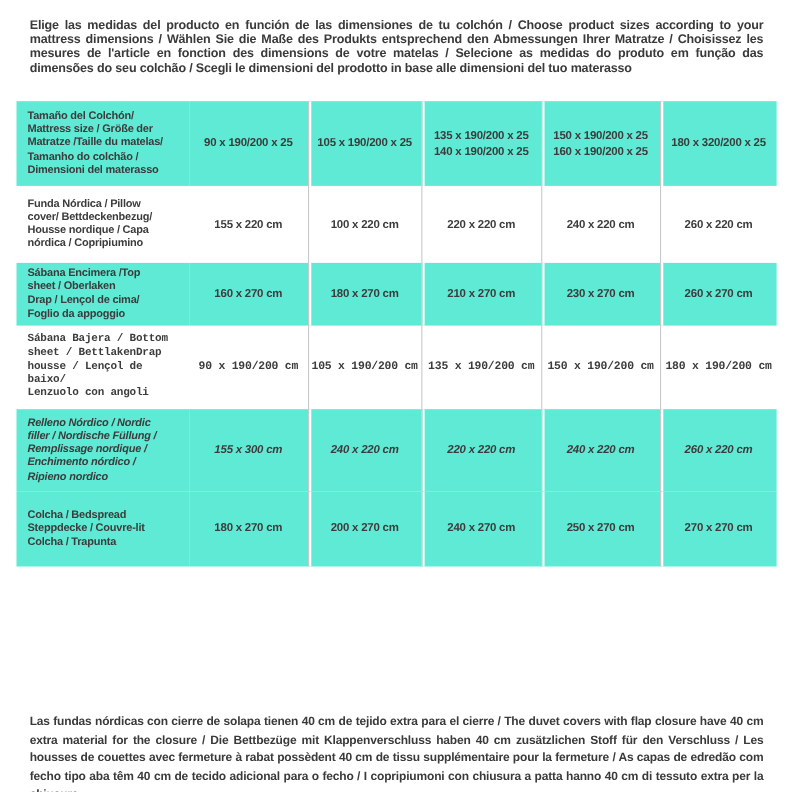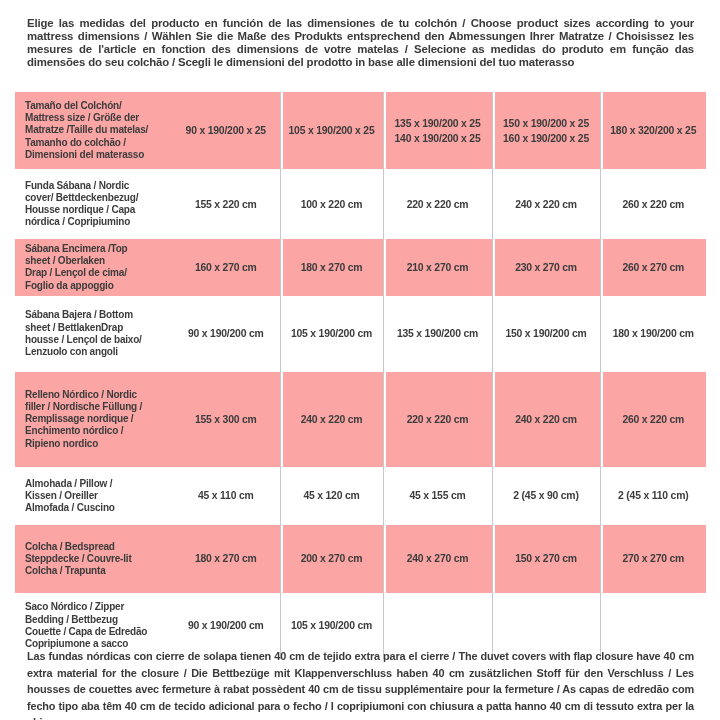--- a/index.html
+++ b/index.html
@@ -50,21 +50,21 @@
     font-weight: bold;
     letter-spacing: -0.2px;
     text-align: center;
     white-space: pre-line;
     line-height: 15px;
     color: #3c3c3c;
   }
   
   .value-cell + .value-cell { border-left: 1px solid #c9c9c9; }
 
-  tr.shaded td { background: #fca5a5; }
+  tr.shaded td { background: #5eead4; }
   
   tr.shaded .value-cell + .value-cell { box-shadow: inset 2px 0 0 #ffffff; }
 
   .footnote {
     position: absolute;
     left: 27px; top: 648px; width: 667px;
     margin: 0;
     font-size: 10.9px;
     font-weight: bold;
     line-height: 16.5px;
@@ -98,93 +98,72 @@
 Dimensioni del materasso</td>
           <td class="value-cell">90 x 190/200 x 25</td>
           <td class="value-cell">105 x 190/200 x 25</td>
           <td class="value-cell">135 x 190/200 x 25
 140 x 190/200 x 25</td>
           <td class="value-cell">150 x 190/200 x 25
 160 x 190/200 x 25</td>
           <td class="value-cell">180 x 320/200 x 25</td>
         </tr>
         <tr class="plain" style="height: 70px;">
-          <td class="label-cell">Funda Sábana /  Nordic
+          <td class="label-cell">Funda Nórdica /  Pillow
 cover/ Bettdeckenbezug/
 Housse nordique  / Capa
 nórdica / Copripiumino</td>
           <td class="value-cell">155 x 220 cm</td>
           <td class="value-cell">100 x 220 cm</td>
           <td class="value-cell">220 x 220 cm</td>
           <td class="value-cell">240 x 220 cm</td>
           <td class="value-cell">260 x 220 cm</td>
         </tr>
         <tr class="shaded" style="height: 48px; border-radius: 14px;">
           <td class="label-cell">Sábana Encimera /Top
 sheet / Oberlaken
 Drap / Lençol de cima/
 Foglio da appoggio</td>
           <td class="value-cell">160 x 270 cm</td>
           <td class="value-cell">180 x 270 cm</td>
           <td class="value-cell">210 x 270 cm</td>
           <td class="value-cell">230 x 270 cm</td>
           <td class="value-cell">260 x 270 cm</td>
         </tr>
-        <tr class="plain" style="height: 76px;">
+        <tr class="plain" style="height: 76px; font-family: Liberation Mono, monospace;">
           <td class="label-cell">Sábana Bajera / Bottom
 sheet / BettlakenDrap
 housse / Lençol de baixo/
 Lenzuolo con angoli</td>
           <td class="value-cell">90 x 190/200 cm</td>
           <td class="value-cell">105 x 190/200 cm</td>
           <td class="value-cell">135 x 190/200 cm</td>
           <td class="value-cell">150 x 190/200 cm</td>
           <td class="value-cell">180 x 190/200 cm</td>
         </tr>
-        <tr class="shaded" style="height: 95px;">
+        <tr class="shaded" style="height: 75px; font-style: italic;">
           <td class="label-cell">Relleno Nórdico / Nordic
 filler / Nordische Füllung /
 Remplissage nordique /
 Enchimento nórdico /
 Ripieno nordico</td>
           <td class="value-cell">155 x 300 cm</td>
           <td class="value-cell">240 x 220 cm</td>
           <td class="value-cell">220 x 220 cm</td>
           <td class="value-cell">240 x 220 cm</td>
           <td class="value-cell">260 x 220 cm</td>
         </tr>
-        <tr class="plain" style="height: 58px;">
-          <td class="label-cell">Almohada  / Pillow /
-Kissen / Oreiller
-Almofada / Cuscino</td>
-          <td class="value-cell">45 x 110 cm</td>
-          <td class="value-cell">45 x 120 cm</td>
-          <td class="value-cell">45 x 155 cm</td>
-          <td class="value-cell">2 (45 x 90 cm)</td>
-          <td class="value-cell">2 (45 x 110 cm)</td>
-        </tr>
         <tr class="shaded" style="height: 68px;">
           <td class="label-cell">Colcha / Bedspread
 Steppdecke / Couvre-lit
 Colcha / Trapunta</td>
           <td class="value-cell">180 x 270 cm</td>
           <td class="value-cell">200 x 270 cm</td>
           <td class="value-cell">240 x 270 cm</td>
-          <td class="value-cell">150 x 270 cm</td>
+          <td class="value-cell">250 x 270 cm</td>
           <td class="value-cell">270 x 270 cm</td>
-        </tr>
-        <tr class="plain" style="height: 66px;">
-          <td class="label-cell">Saco Nórdico / Zipper
-Bedding / Bettbezug
-Couette  / Capa de Edredão
-Copripiumone a sacco</td>
-          <td class="value-cell">90 x 190/200 cm</td>
-          <td class="value-cell">105 x 190/200 cm</td>
-          <td class="value-cell"></td>
-          <td class="value-cell"></td>
-          <td class="value-cell"></td>
         </tr>
       </tbody>
   </table>
 
   <p class="footnote">Las fundas nórdicas con cierre de solapa tienen 40 cm de tejido extra para el cierre  /  The duvet covers with flap closure have 40 cm extra material for the closure / Die Bettbezüge mit Klappenverschluss haben 40 cm zusätzlichen Stoff für den Verschluss / Les housses de couettes avec fermeture à rabat possèdent 40 cm de tissu supplémentaire pour la fermeture / As capas de edredão com fecho tipo aba têm 40 cm de tecido adicional para o fecho / I copripiumoni con chiusura a patta hanno 40 cm di tessuto extra per la chiusura</p>
 
 </div>
 
 </body></html>

